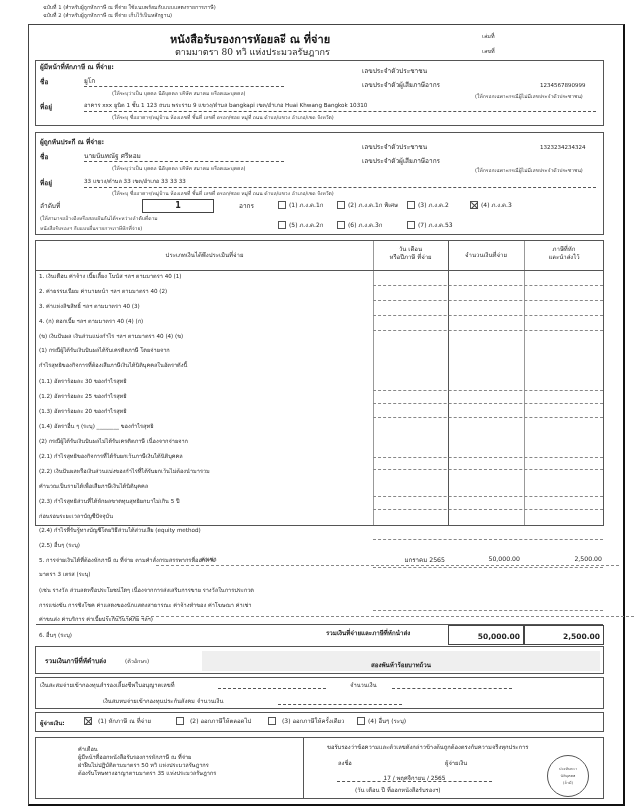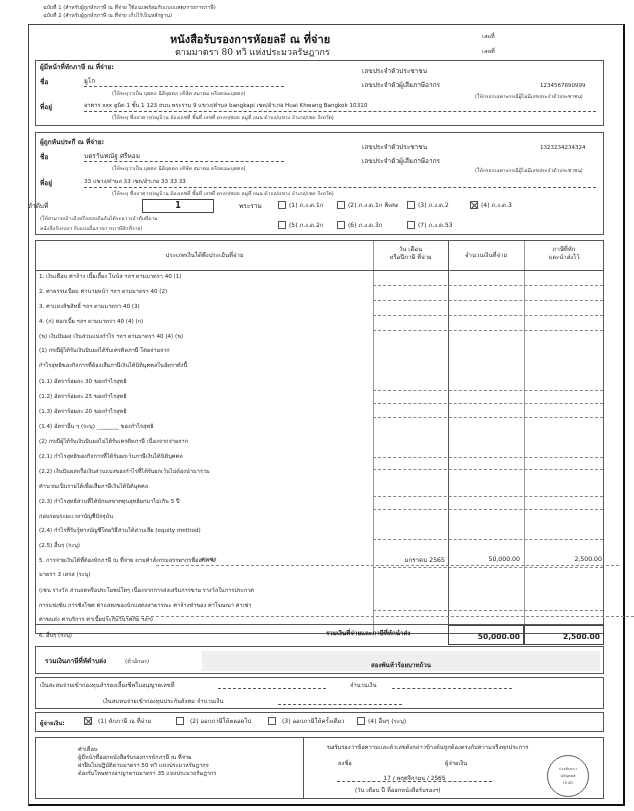--- a/index.html
+++ b/index.html
@@ -21,21 +21,21 @@
   .cb { width:8px; height:8px; border:1px solid #555; box-sizing:border-box; display:inline-block;
         position:relative; vertical-align:middle; background:#fff; }
   .cb.checked::before, .cb.checked::after { content:""; position:absolute; left:3px; top:-1px;
         width:1px; height:9px; background:#444; }
   .cb.checked::before { transform:rotate(45deg); }
   .cb.checked::after { transform:rotate(-45deg); }
   .cbl { font-size:6px; margin-left:3px; vertical-align:middle; }
   .seq-box { left:142px; top:199px; width:70px; height:12px; border:1px solid #444; text-align:center;
              font-weight:bold; font-size:8px; line-height:12px; }
   
-  .tbl { left:35px; top:240px; width:569px; height:394px; border:1px solid #555; box-sizing:border-box; }
+  .tbl { left:35px; top:240px; width:569px; height:286px; border:1px solid #555; box-sizing:border-box; }
   .vline { position:absolute; top:0; bottom:0; width:1px; }
   .hline { position:absolute; left:0; right:0; height:0; }
   .row-text { position:absolute; left:3px; font-size:5.6px; white-space:nowrap; }
   .hdr { position:absolute; text-align:center; font-size:6px; line-height:8px; }
   .amt { position:absolute; font-size:6.2px; text-align:right; }
   .sumbox { border:1px solid #444; box-sizing:border-box; position:absolute; text-align:right;
             font-weight:bold; font-size:7.5px; padding-right:3px; }
   .graybox { background:#efefef; }
   .stamp { left:547px; top:755px; width:42px; height:42px; border:1px solid #555; border-radius:50%;
            text-align:center; font-size:3.8px; color:#444; line-height:7px; box-sizing:border-box; padding-top:9px; }
@@ -64,35 +64,35 @@
 <div class="abs dash" style="left:84px;top:101px;width:512px;height:10px;font-size:5.6px;">อาคาร xxx ยูนิต 1 ชั้น 1 123 ถนน พระราม 9 แขวง/ตำบล bangkapi เขต/อำเภอ Huai Khwang Bangkok 10310</div>
 <div class="abs small" style="left:112px;top:113px;">(ให้ระบุ ชื่ออาคาร/หมู่บ้าน ห้องเลขที่ ชั้นที่ เลขที่ ตรอก/ซอย หมู่ที่ ถนน ตำบล/แขวง อำเภอ/เขต จังหวัด)</div>
 <div class="abs lbl" style="left:362px;top:66px;">เลขประจำตัวประชาชน</div>
 <div class="abs lbl" style="left:362px;top:80px;">เลขประจำตัวผู้เสียภาษีอากร</div>
 <div class="abs" style="left:540px;top:82px;font-size:5.5px;">1234567890999</div>
 <div class="abs small" style="left:475px;top:92px;">(ให้กรอกเฉพาะกรณีผู้ไม่มีเลขประจำตัวประชาชน)</div>
 
 <div class="abs box" style="left:35px;top:132px;width:569px;height:103px;"></div>
 <div class="abs bold lbl" style="left:40px;top:137px;">ผู้ถูกหันประกี ณ ที่จ่าย:</div>
 <div class="abs bold lbl" style="left:40px;top:152px;">ชื่อ</div>
-<div class="abs dash lbl" style="left:84px;top:151px;width:200px;height:10px;">บตราันทณัฐ ศรีหอม</div>
+<div class="abs dash lbl" style="left:84px;top:151px;width:200px;height:10px;">นายนันทณัฐ ศรีหอม</div>
 <div class="abs small" style="left:112px;top:164px;">(ให้ระบุว่าเป็น บุคคล นิติบุคคล บริษัท สมาคม หรือคณะบุคคล)</div>
 <div class="abs bold lbl" style="left:40px;top:178px;">ที่อยู่</div>
 <div class="abs dash" style="left:84px;top:177px;width:512px;height:10px;font-size:5.6px;">33 แขวง/ตำบล 33 เขต/อำเภอ 33 33 33</div>
 <div class="abs small" style="left:112px;top:189px;">(ให้ระบุ ชื่ออาคาร/หมู่บ้าน ห้องเลขที่ ชั้นที่ เลขที่ ตรอก/ซอย หมู่ที่ ถนน ตำบล/แขวง อำเภอ/เขต จังหวัด)</div>
 <div class="abs lbl" style="left:362px;top:142px;">เลขประจำตัวประชาชน</div>
 <div class="abs" style="left:540px;top:144px;font-size:5.5px;">1323234234324</div>
 <div class="abs lbl" style="left:362px;top:156px;">เลขประจำตัวผู้เสียภาษีอากร</div>
 <div class="abs small" style="left:475px;top:166px;">(ให้กรอกเฉพาะกรณีผู้ไม่มีเลขประจำตัวประชาชน)</div>
 
-<div class="abs lbl" style="left:28px;top:201px;">ลำดับที่</div>
+<div class="abs lbl" style="left:40px;top:201px;">ลำดับที่</div>
 <div class="abs seq-box">1</div>
 <div class="abs small" style="left:40px;top:214px;">(ให้สามารถอ้างอิงหรือสอบยันกันได้ระหว่างลำดับที่ตาม</div>
 <div class="abs small" style="left:40px;top:224px;">หนังสือรับรองฯ กับแบบยื่นรายการภาษีหักที่จ่าย)</div>
-<div class="abs lbl" style="left:239px;top:201px;">พระราม</div>
+<div class="abs lbl" style="left:239px;top:201px;">อากร</div>
 
 <div class="abs" style="left:278px;top:200px;"><span class="cb"></span><span class="cbl">(1) ภ.ง.ด.1ก</span></div>
 <div class="abs" style="left:337px;top:200px;"><span class="cb"></span><span class="cbl">(2) ภ.ง.ด.1ก พิเศษ</span></div>
 <div class="abs" style="left:407px;top:200px;"><span class="cb"></span><span class="cbl">(3) ภ.ง.ด.2</span></div>
 <div class="abs" style="left:470px;top:200px;"><span class="cb checked"></span><span class="cbl">(4) ภ.ง.ด.3</span></div>
 <div class="abs" style="left:278px;top:220px;"><span class="cb"></span><span class="cbl">(5) ภ.ง.ด.2ก</span></div>
 <div class="abs" style="left:337px;top:220px;"><span class="cb"></span><span class="cbl">(6) ภ.ง.ด.3ก</span></div>
 <div class="abs" style="left:407px;top:220px;"><span class="cb"></span><span class="cbl">(7) ภ.ง.ด.53</span></div>
 
 <div class="abs tbl">

